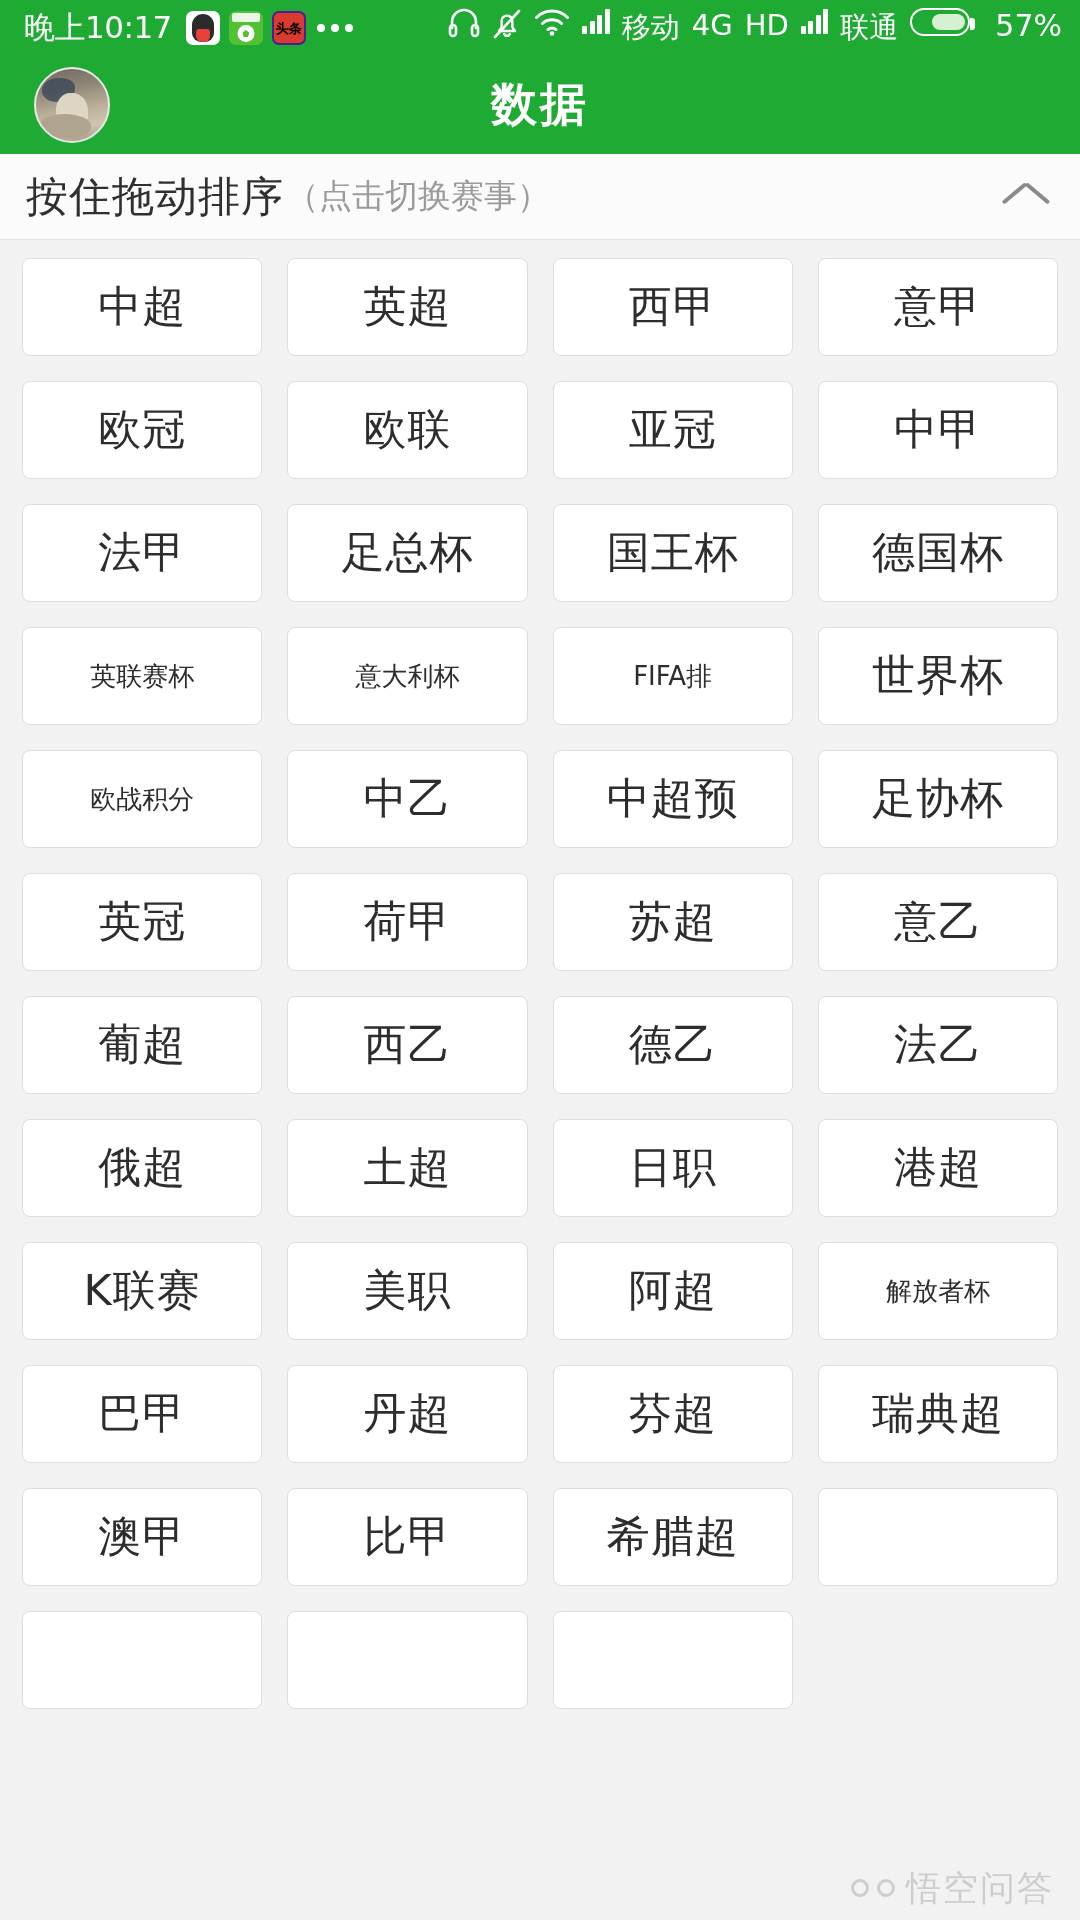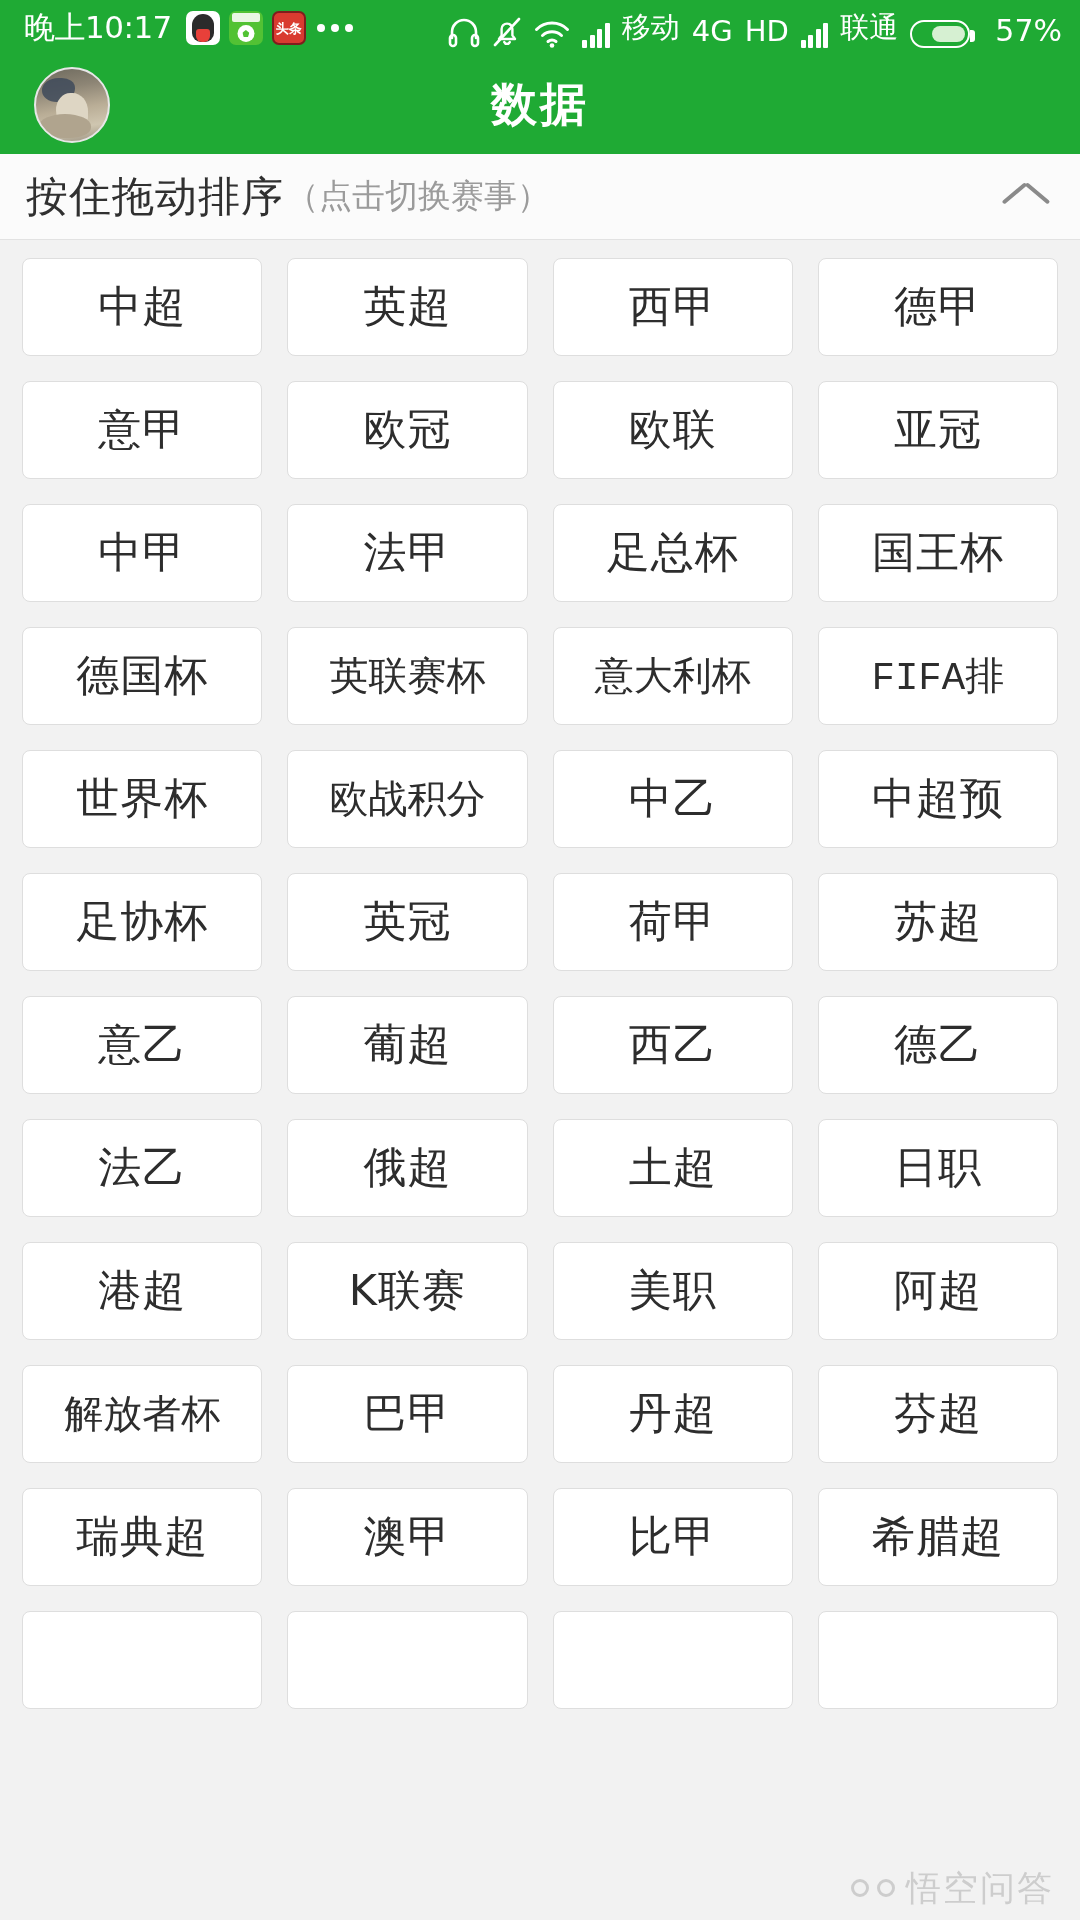--- a/index.html
+++ b/index.html
@@ -45,26 +45,26 @@
     border-radius:2px;
   }
   .appicon.ball .sph{
     position:absolute;bottom:3px;left:50%;transform:translateX(-50%);
     width:17px;height:17px;border-radius:50%;background:#fff;
   }
   .appicon.ball .sph:after{
     content:"";position:absolute;top:5px;left:5px;width:7px;height:7px;
     background:#52c234;clip-path:polygon(50% 0,100% 38%,81% 100%,19% 100%,0 38%);
   }
-  .appicon.news{ background:#d93b30; color:#ffffff; font-size:13px; font-weight:700;
-    border:2px solid #7f1d1d; border-radius:7px;}
+  .appicon.news{ background:#d93b30; color:#000000; font-size:13px; font-weight:700;
+    border:2px solid #4c1d95; border-radius:7px;}
   .sb-dots{ display:flex; gap:6px; margin-left:11px; }
   .sb-dots i{ width:8px;height:8px;border-radius:50%;background:#fff;display:block; }
   .sb-right{
-    margin-left:auto; display:flex; align-items:flex-end; gap:12px;
+    margin-left:auto; display:flex; align-items:flex-start; gap:12px;
   }
   .ico{ display:block; }
   .sb-label{ font-size:29px; white-space:nowrap; }
   .sb-pct{ font-size:30px; white-space:nowrap; margin-left:13px; }
   .battery{
     width:60px;height:28px;border:2.5px solid #fff;border-radius:14px;
     position:relative; display:flex; align-items:center;
   }
   .battery:after{
     content:""; position:absolute; right:-7px; top:8px;
@@ -158,21 +158,21 @@
     background:#ffffff;
     border:1px solid #dedede;
     border-radius:8px;
     display:flex; align-items:center; justify-content:center;
     color:#2d2d2d;
     font-size:43px;
     letter-spacing:1px;
     white-space:nowrap;
     overflow:hidden;
   }
-  .tile.small{ font-size:39px; letter-spacing:0;font-family:Liberation Mono, monospace; }
+  .tile.small{ font-size:26px; letter-spacing:0; }
 
   
   .watermark{
     position:absolute; right:26px; bottom:8px;
     display:flex; align-items:center; gap:11px;
     opacity:.30;
     pointer-events:none;
   }
   .wm-logo{
     width:44px;height:30px;position:relative;flex:none;
@@ -270,21 +270,20 @@
   <span class="sort-main">按住拖动排序</span>
   <span class="sort-sub">（点击切换赛事）</span>
   <span class="chevron"></span>
 </div>
 
 <div class="grid-wrap">
   <div class="grid" id="league-grid">
       <div class="tile">中超</div>
       <div class="tile">英超</div>
       <div class="tile">西甲</div>
-      <div class="tile">德甲</div>
       <div class="tile">意甲</div>
       <div class="tile">欧冠</div>
       <div class="tile">欧联</div>
       <div class="tile">亚冠</div>
       <div class="tile">中甲</div>
       <div class="tile">法甲</div>
       <div class="tile">足总杯</div>
       <div class="tile">国王杯</div>
       <div class="tile">德国杯</div>
       <div class="tile small">英联赛杯</div>

